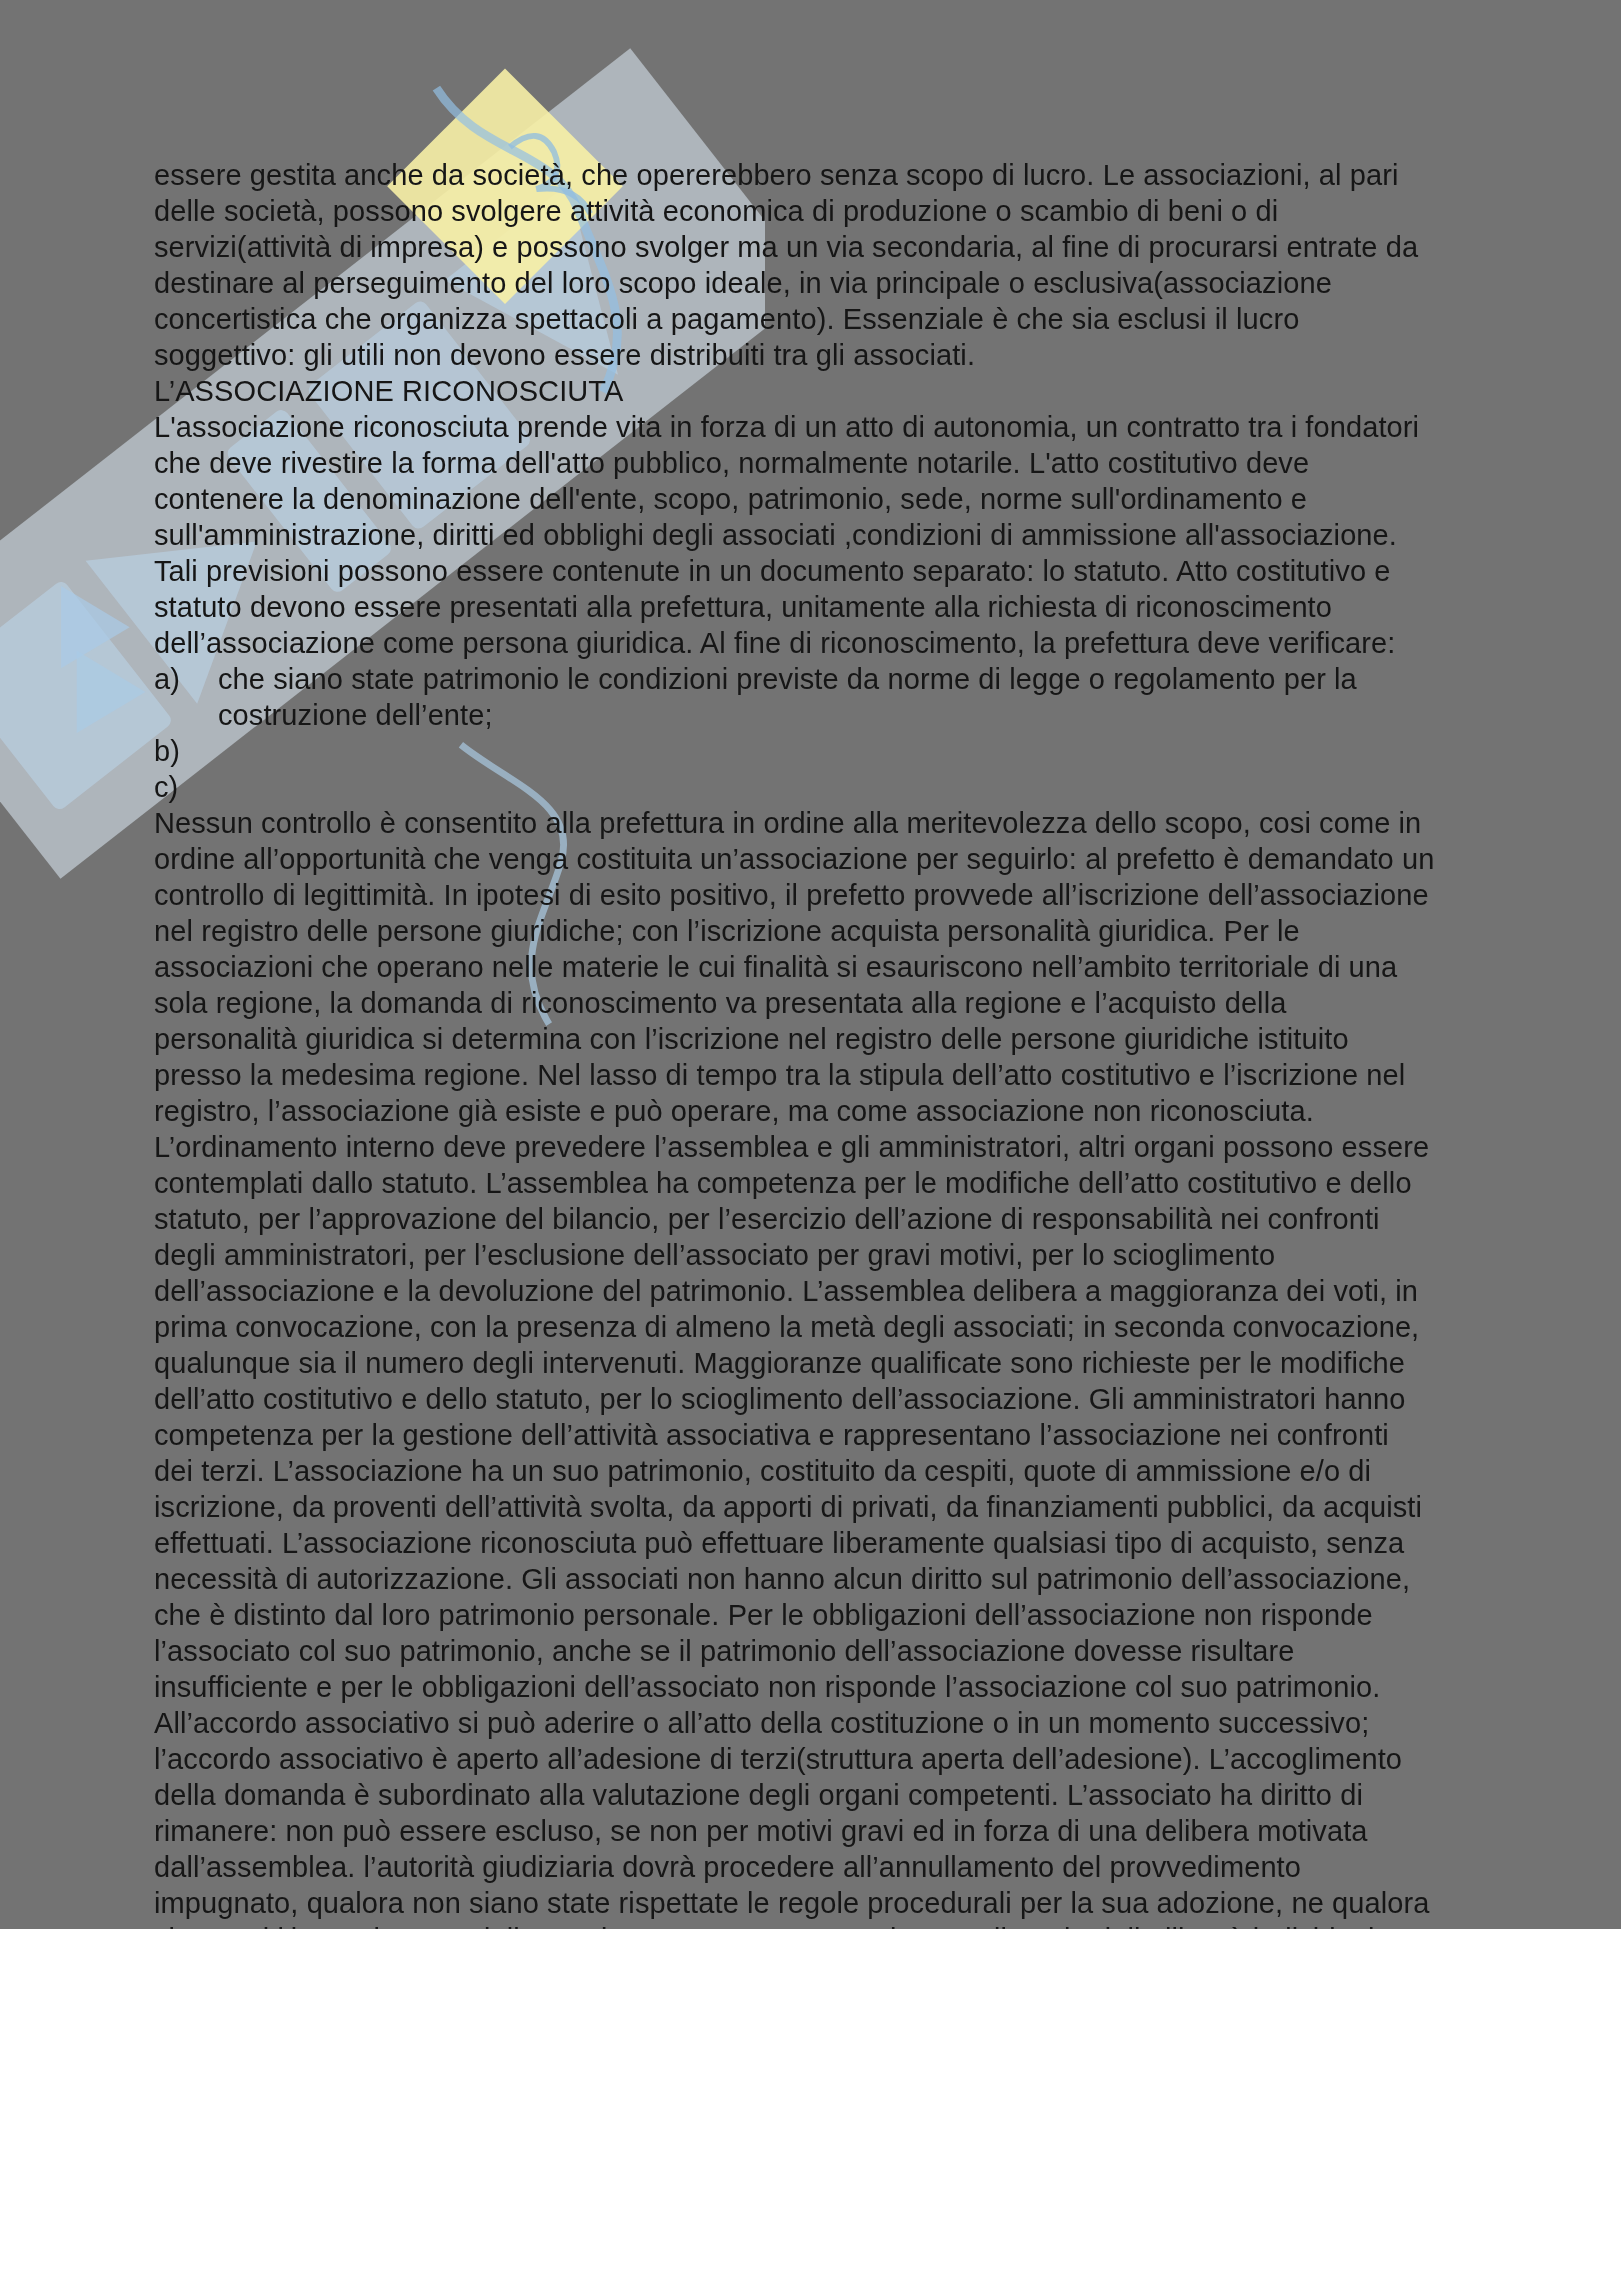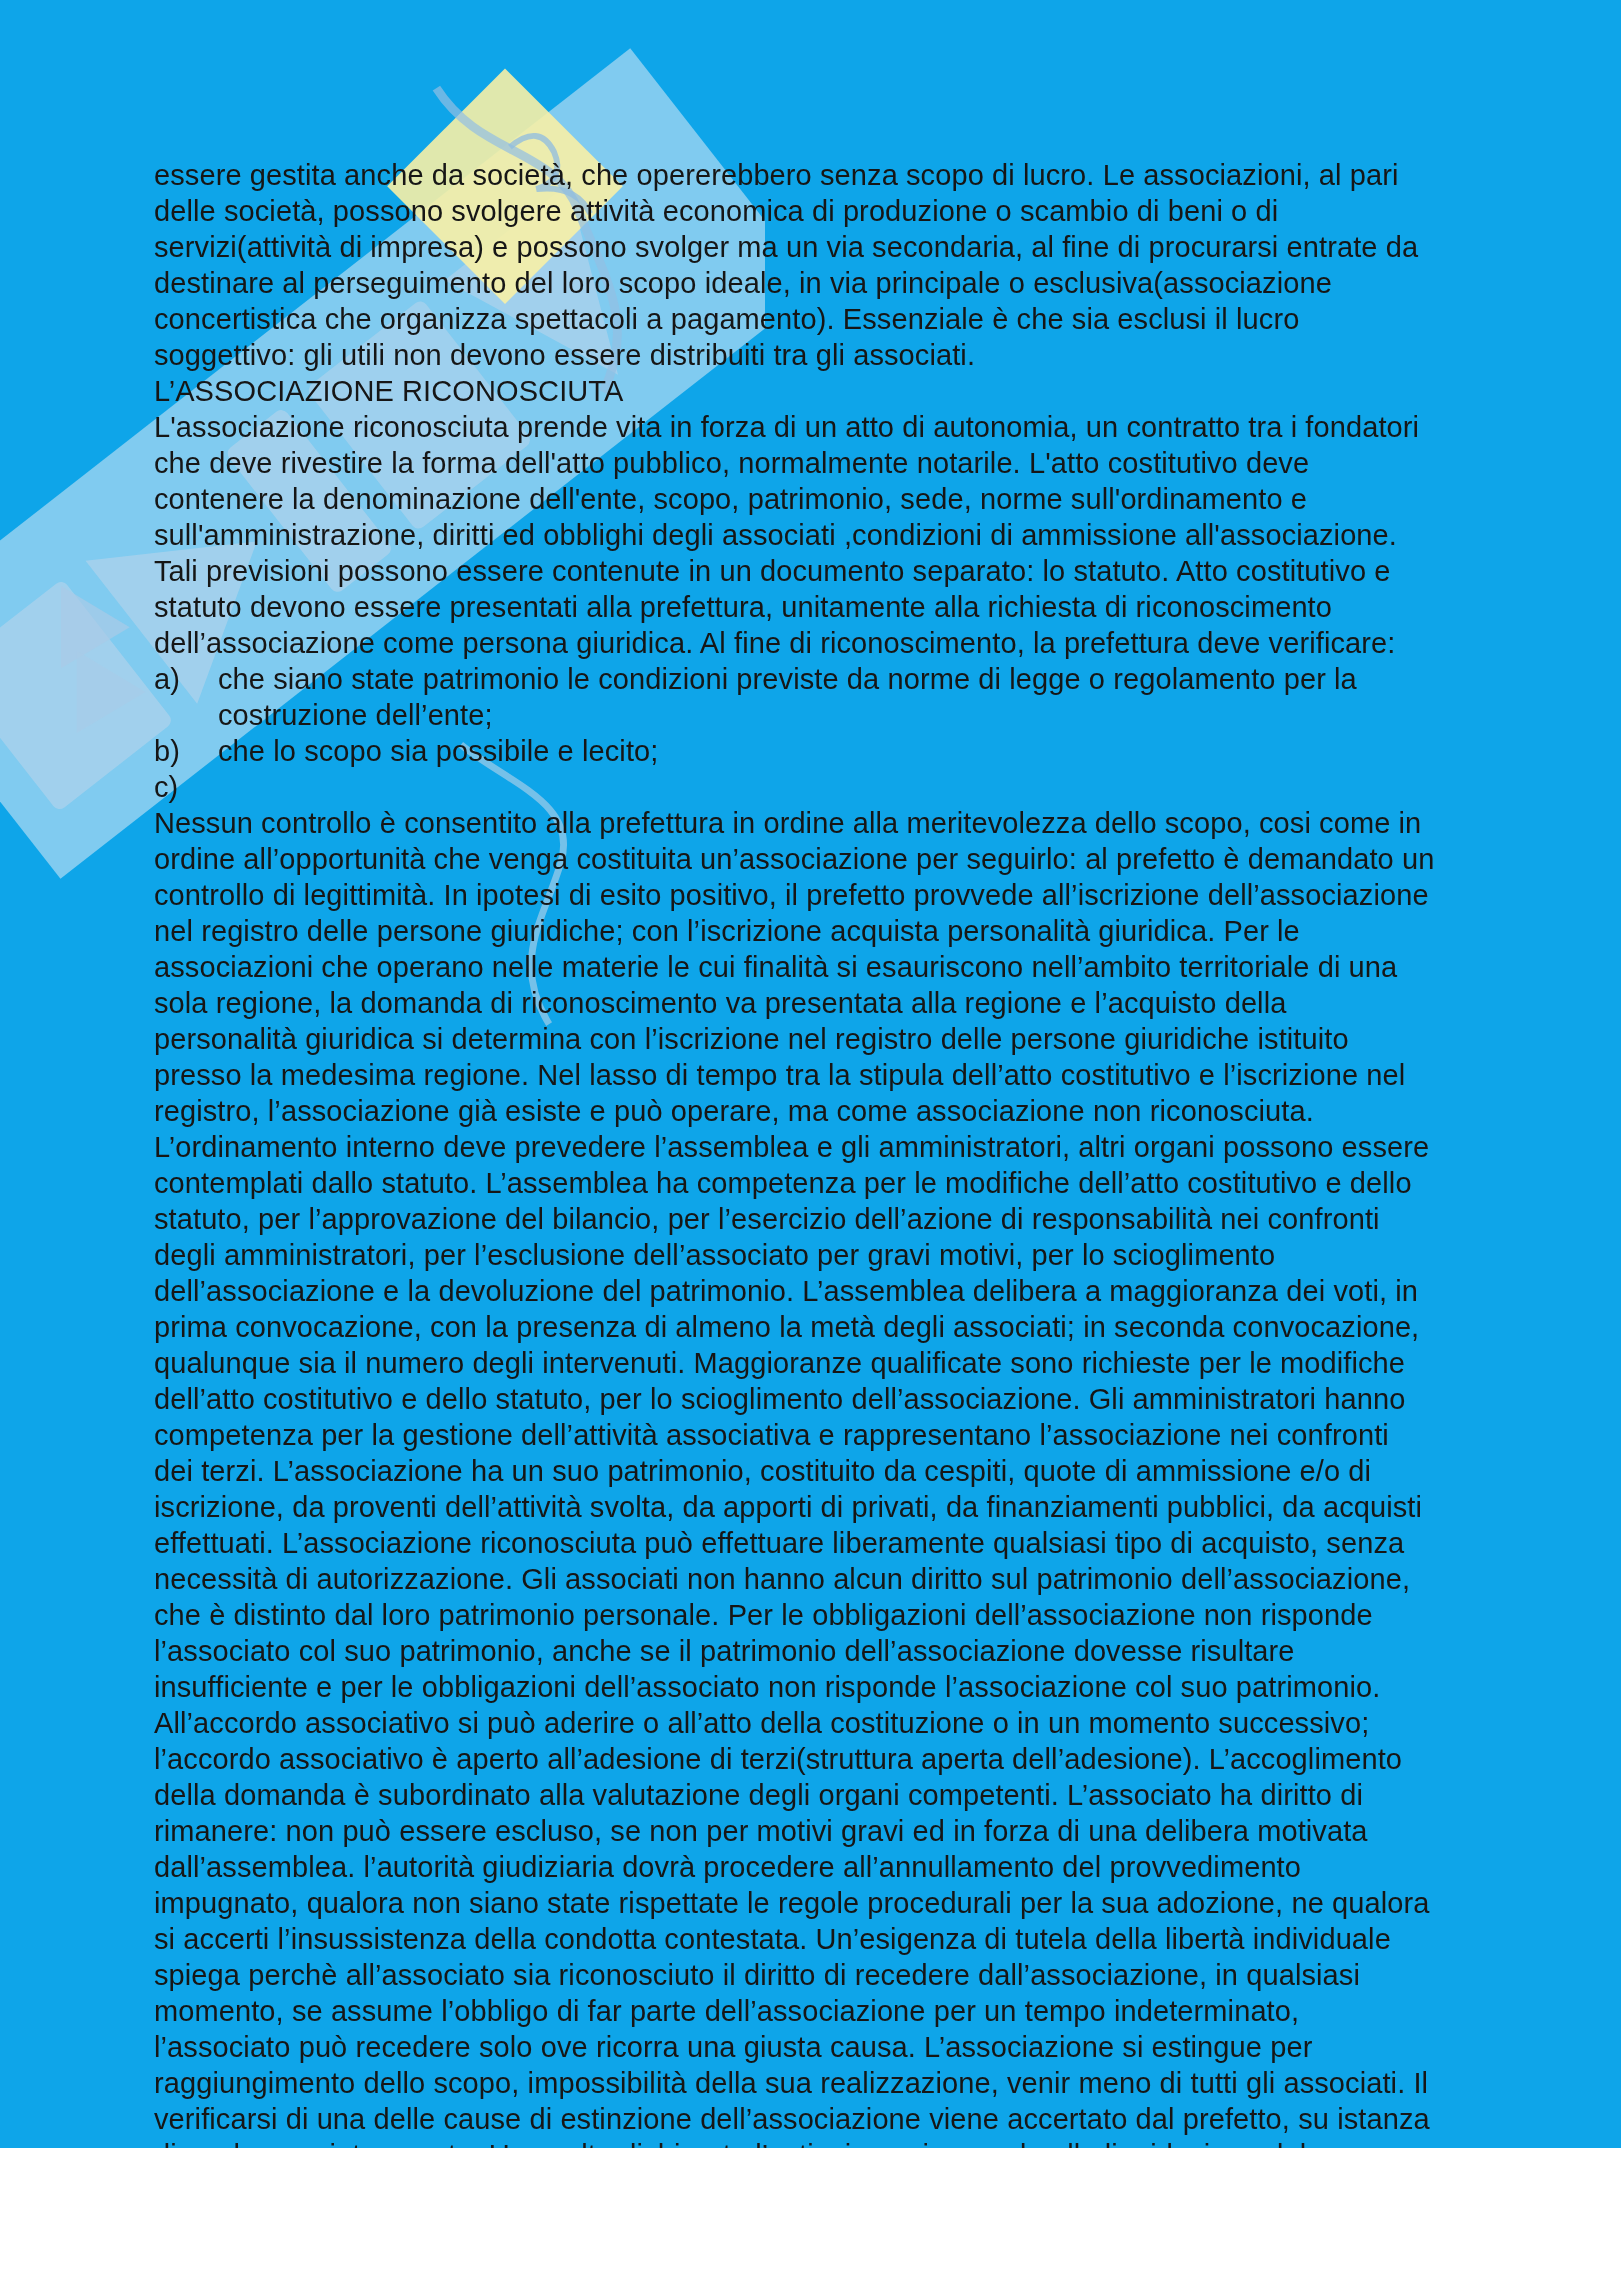--- a/index.html
+++ b/index.html
@@ -3,22 +3,22 @@
 <meta charset="utf-8">
 <style>
   html, body {
     margin: 0;
     padding: 0;
     background: #ffffff;
   }
   .page {
     position: relative;
     width: 1621px;
-    height: 2148px;
-    background: #0ea5e9;
+    height: 1929px;
+    background: #737373;
     overflow: hidden;
     font-family: "Liberation Sans", sans-serif;
     color: #161616;
   }
   .watermark {
     position: absolute;
     left: 0;
     top: 0;
     z-index: 0;
     pointer-events: none;
@@ -94,21 +94,20 @@
 statuto devono essere presentati alla prefettura, unitamente alla richiesta di riconoscimento
 dell’associazione come persona giuridica. Al fine di riconoscimento, la prefettura deve verificare:</div>
 
     <div class="list-row">
       <div class="list-marker">a)</div>
       <div class="pre">che siano state patrimonio le condizioni previste da norme di legge o regolamento per la
 costruzione dell’ente;</div>
     </div>
     <div class="list-row">
       <div class="list-marker">b)</div>
-      <div class="pre">che lo scopo sia possibile e lecito;</div>
     </div>
     <div class="list-row">
       <div class="list-marker">c)</div>
     </div>
 
     <div class="pre">Nessun controllo è consentito alla prefettura in ordine alla meritevolezza dello scopo, cosi come in
 ordine all’opportunità che venga costituita un’associazione per seguirlo: al prefetto è demandato un
 controllo di legittimità. In ipotesi di esito positivo, il prefetto provvede all’iscrizione dell’associazione
 nel registro delle persone giuridiche; con l’iscrizione acquista personalità giuridica. Per le
 associazioni che operano nelle materie le cui finalità si esauriscono nell’ambito territoriale di una

